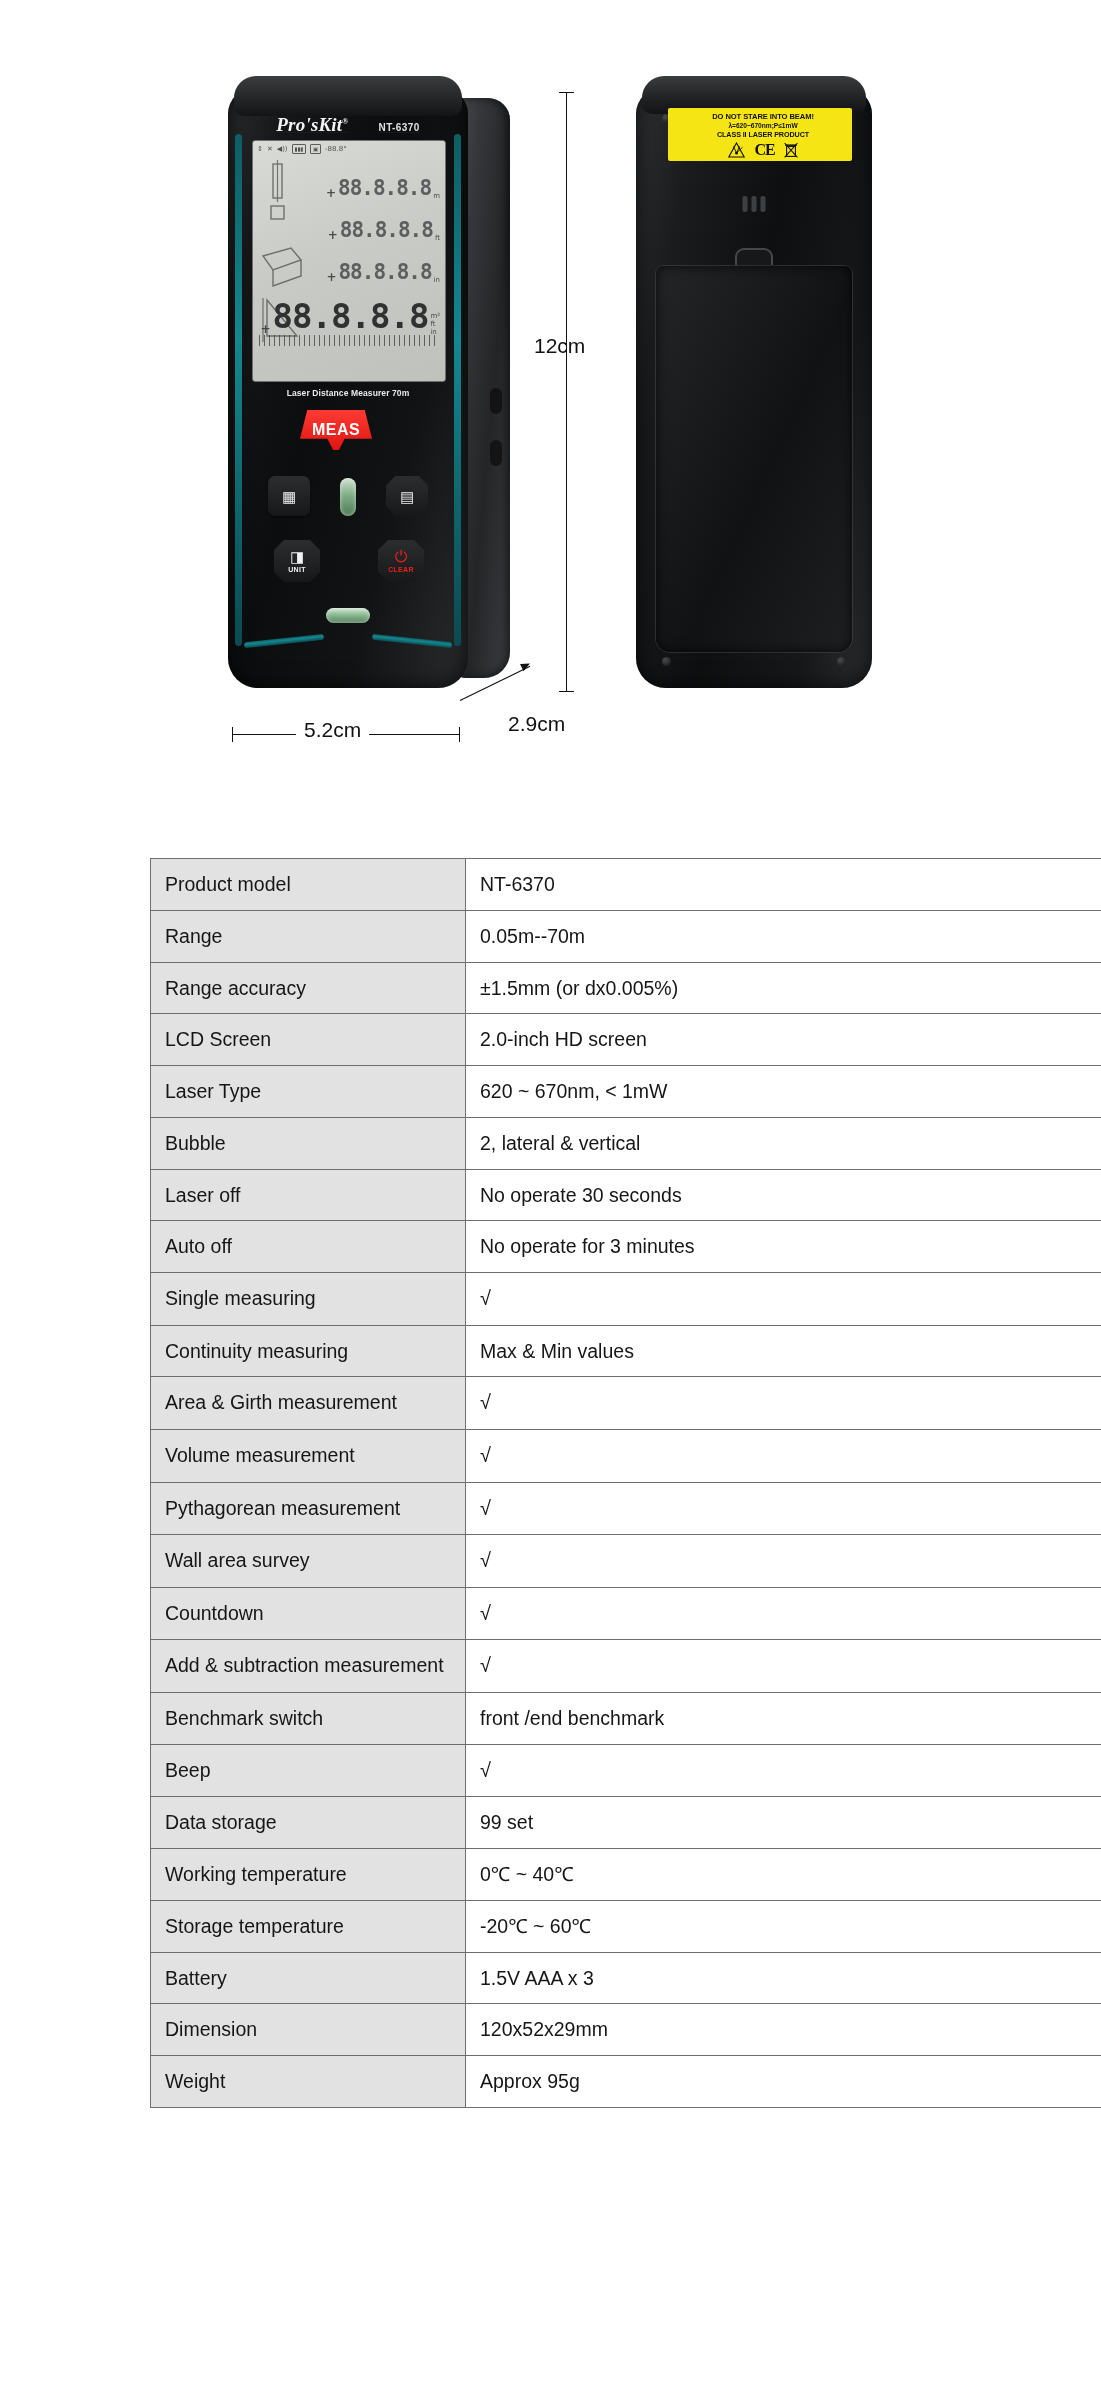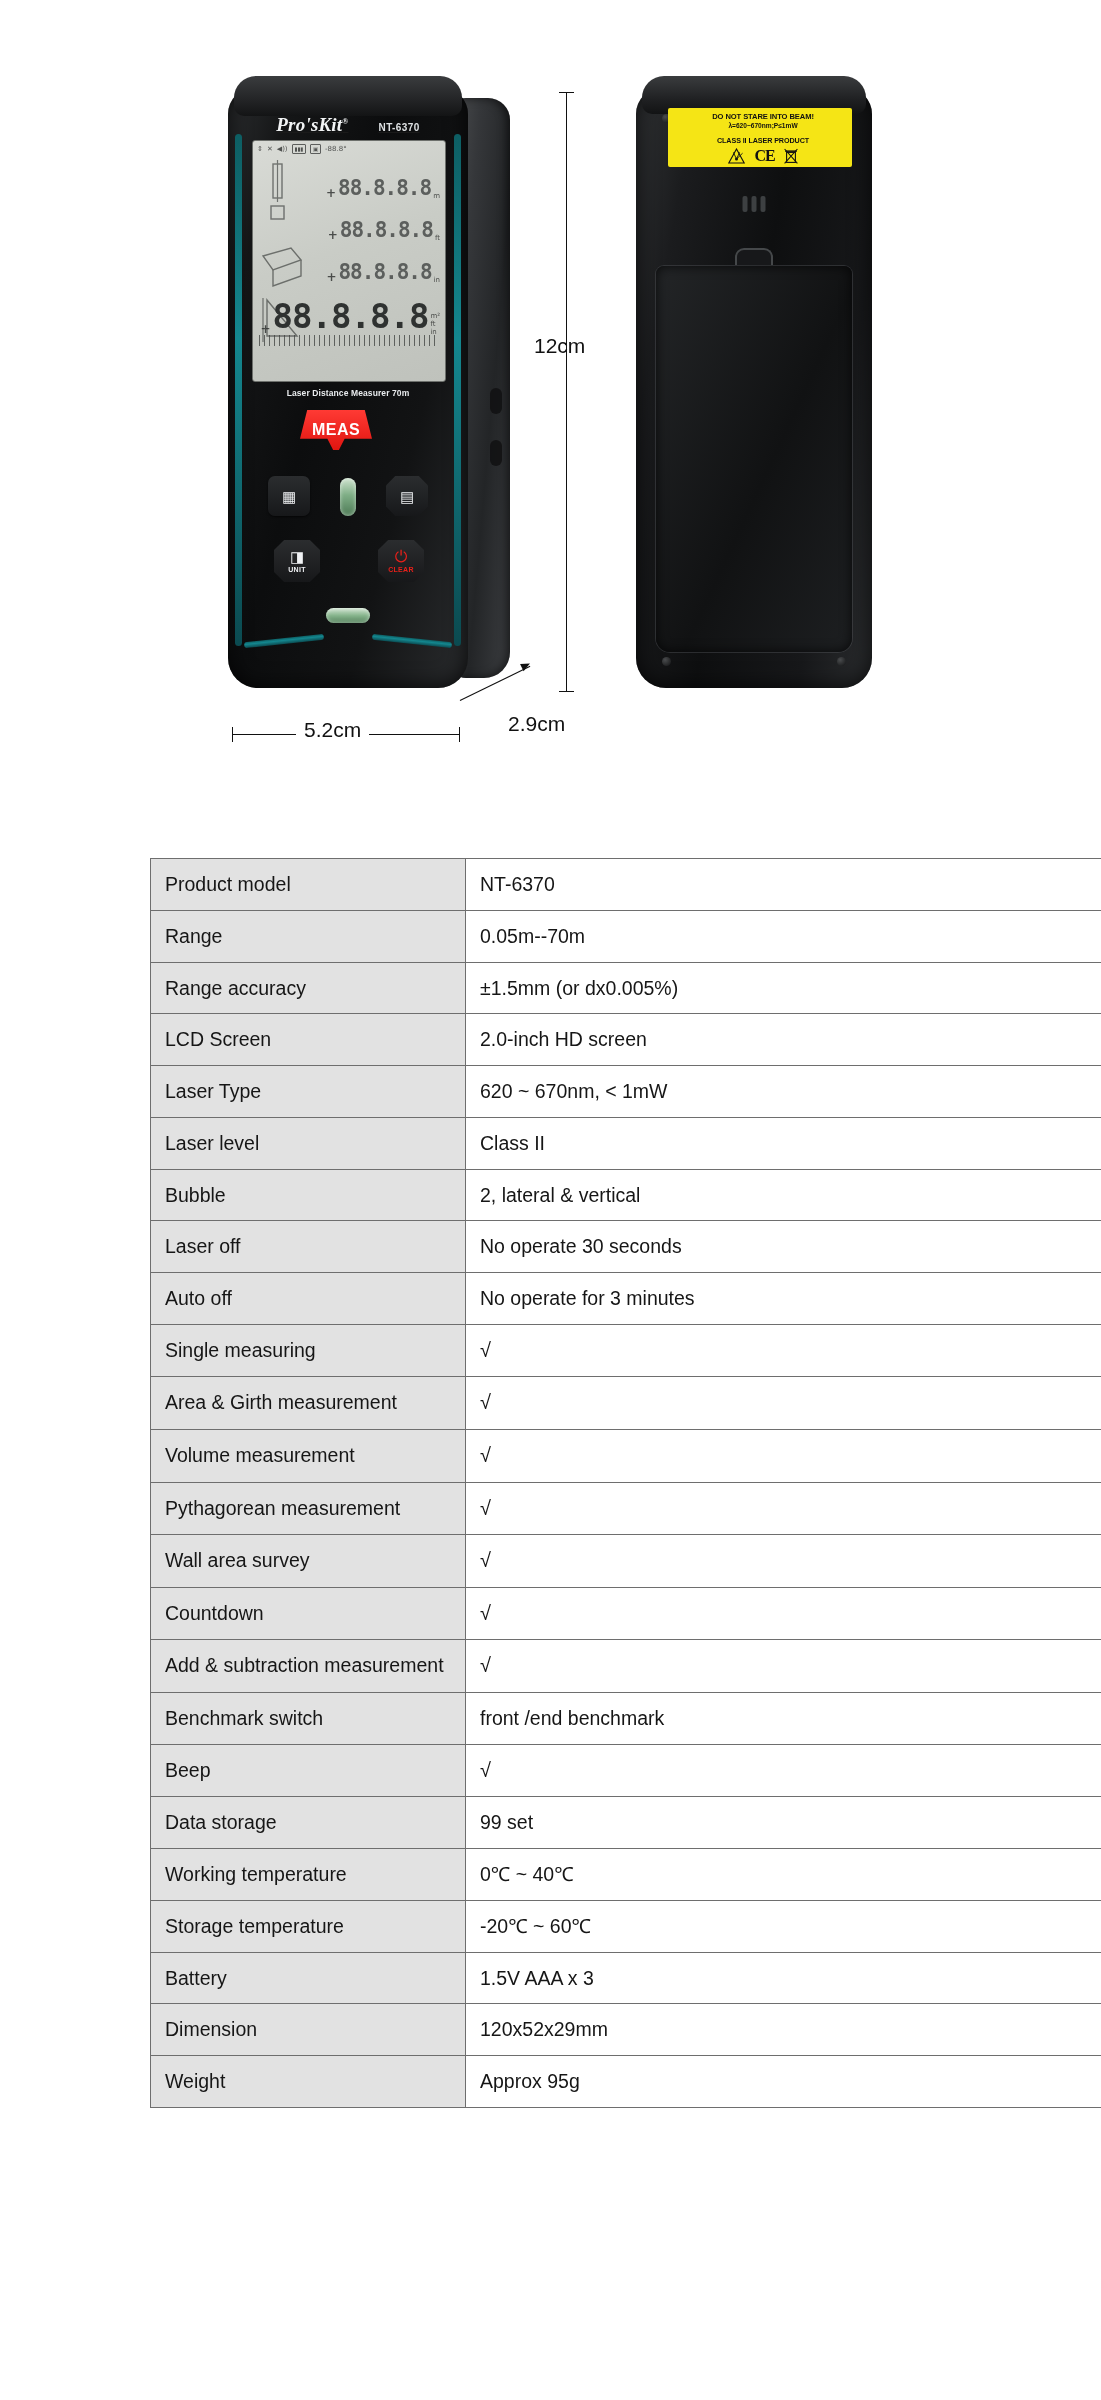--- a/index.html
+++ b/index.html
@@ -303,21 +303,21 @@
     width: 172px;
     background: #f5e515;
     border-radius: 2px;
     padding: 4px 3px 3px 9px;
     z-index: 4;
     text-align: center;
     color: #111;
   }
   .warn-l1 { font-size: 7.6px; font-weight: bold; letter-spacing: -.1px; }
   .warn-l2 { font-size: 6.6px; font-weight: bold; margin-top: 1px; }
-  .warn-l3 { font-size: 7.2px; font-weight: bold; margin-top: 7px; letter-spacing: -.1px; }
+  .warn-l3 { font-size: 7.2px; font-weight: bold; margin-top: 1px; letter-spacing: -.1px; }
   .warn-icons {
     display: flex;
     align-items: center;
     justify-content: center;
     gap: 9px;
     margin-top: 3px;
   }
   .ce-mark {
     font-family: "Liberation Serif", serif;
     font-size: 16px;
@@ -616,38 +616,38 @@
         </tr>
         <tr>
           <td class="k">LCD Screen</td>
           <td class="v">2.0-inch HD screen</td>
         </tr>
         <tr>
           <td class="k">Laser Type</td>
           <td class="v">620 ~ 670nm, &lt; 1mW</td>
         </tr>
         <tr>
-          <td class="k">Laser level</td>
-          <td class="v">Class II</td>
-        </tr>
-        <tr>
           <td class="k">Bubble</td>
           <td class="v">2, lateral &amp; vertical</td>
         </tr>
         <tr>
           <td class="k">Laser off</td>
           <td class="v">No operate 30 seconds</td>
         </tr>
         <tr>
           <td class="k">Auto off</td>
           <td class="v">No operate for 3 minutes</td>
         </tr>
         <tr>
           <td class="k">Single measuring</td>
           <td class="v tick">√</td>
+        </tr>
+        <tr>
+          <td class="k">Continuity measuring</td>
+          <td class="v">Max &amp; Min values</td>
         </tr>
         <tr>
           <td class="k">Area &amp; Girth measurement</td>
           <td class="v tick">√</td>
         </tr>
         <tr>
           <td class="k">Volume measurement</td>
           <td class="v tick">√</td>
         </tr>
         <tr>

